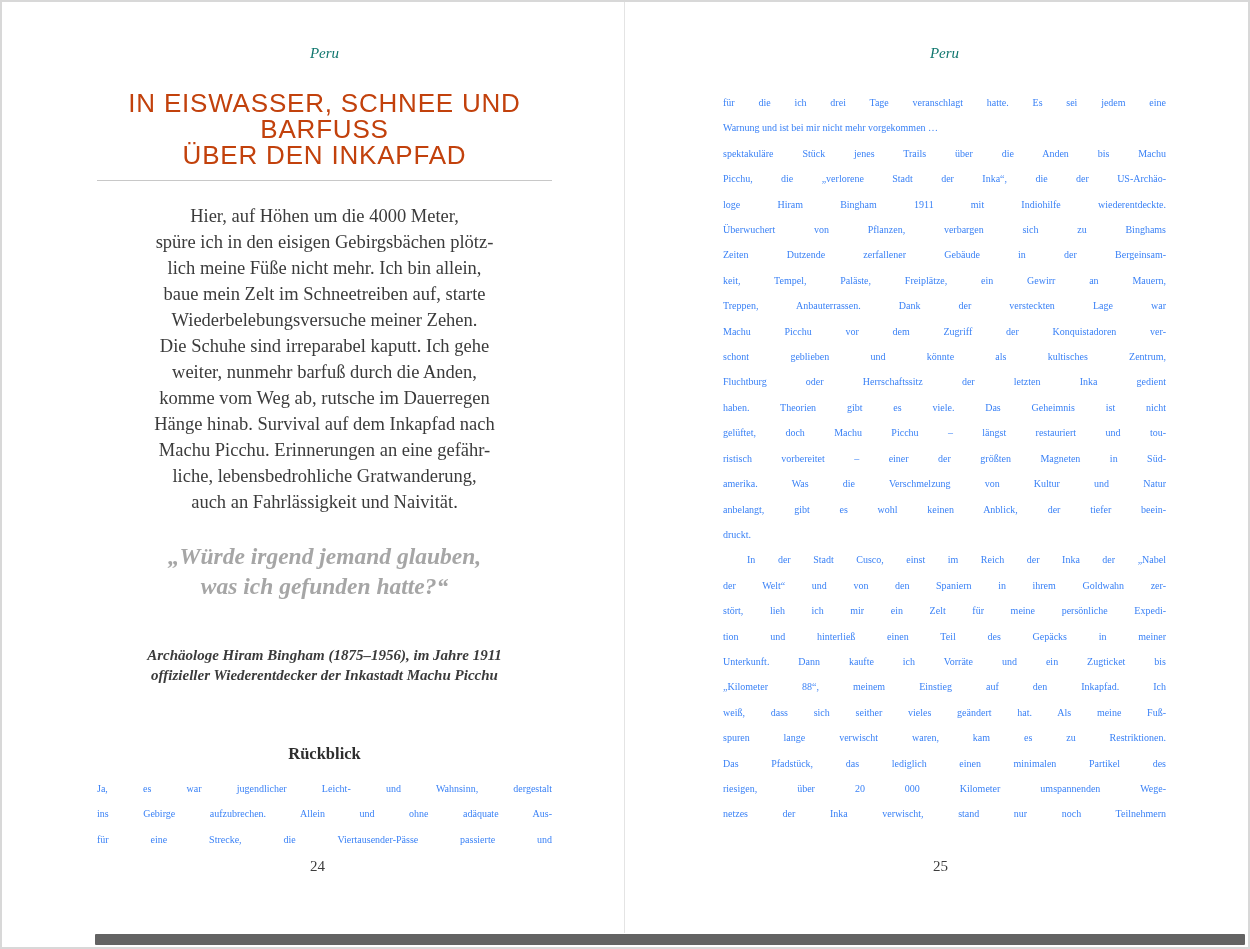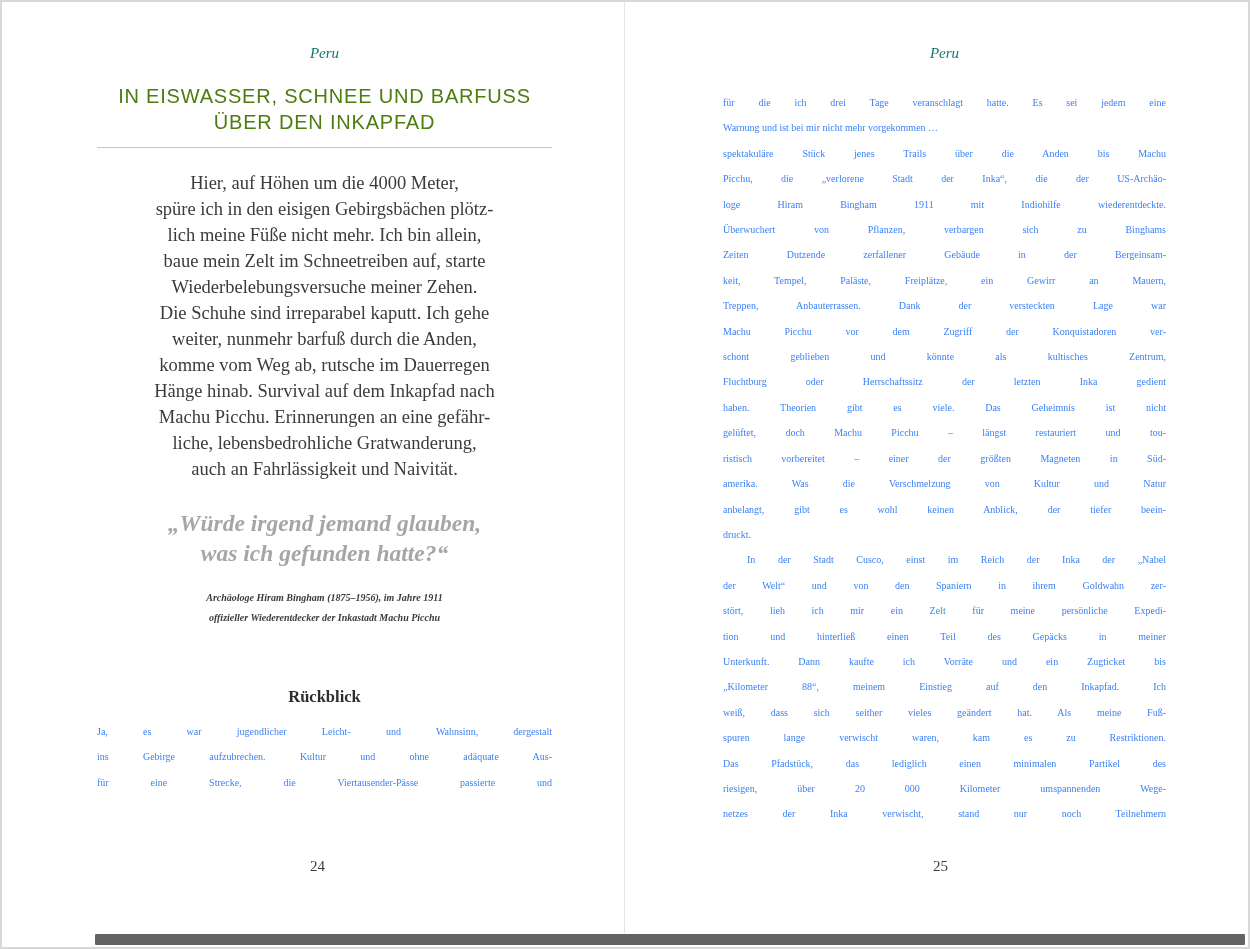--- a/index.html
+++ b/index.html
@@ -31,26 +31,26 @@
   }
   .running-head {
     margin-top: 42px;
     text-align: center;
     font-style: italic;
     font-size: 15px;
     line-height: 18px;
     color: #0f766e;
   }
   .chapter-title {
-    margin-top: 21px;
+    margin-top: 28px;
     font-family: "Liberation Sans", sans-serif;
-    font-size: 20px;
+    font-size: 26px;
     line-height: 26px;
     letter-spacing: 0.8px;
-    color: #4d7c0f;
+    color: #c2410c;
   }
   .title-rule {
     height: 0;
     border-top: 1px solid #c8c8c8;
     margin-top: 12px;
   }
   .intro {
     margin-top: 22px;
     font-size: 18.5px;
     line-height: 26px;
@@ -58,22 +58,22 @@
   }
   .pull-quote {
     margin-top: 26px;
     font-size: 23.5px;
     line-height: 30px;
     font-style: italic;
     font-weight: bold;
     color: #a6a6a6;
   }
   .attribution {
-    margin-top: 20px;
-    font-size: 10px;
+    margin-top: 44px;
+    font-size: 15px;
     line-height: 20px;
     font-style: italic;
     font-weight: bold;
     color: #3b3b3b;
   }
   .subhead {
     margin-top: 58px;
     text-align: center;
     font-weight: bold;
     font-size: 16.5px;
@@ -140,21 +140,21 @@
         <div class="cline">was ich gefunden hatte?“</div>
       </div>
     <div class="attribution">
         <div class="cline">Archäologe Hiram Bingham (1875–1956), im Jahre 1911</div>
         <div class="cline">offizieller Wiederentdecker der Inkastadt Machu Picchu</div>
       </div>
     <div class="subhead">Rückblick</div>
     <div class="body-text">
         <div class="para">
           <div class="jline">Ja, es war jugendlicher Leicht- und Wahnsinn, dergestalt</div>
-          <div class="jline">ins Gebirge aufzubrechen. Kultur und ohne adäquate Aus-</div>
+          <div class="jline">ins Gebirge aufzubrechen. Allein und ohne adäquate Aus-</div>
           <div class="jline">für eine Strecke, die Viertausender-Pässe passierte und</div>
         </div>
       </div>
     <div class="page-number">24</div>
   </div>
 
   <div class="gutter"></div>
 
   <div class="page right">
     <div class="running-head">Peru</div>

